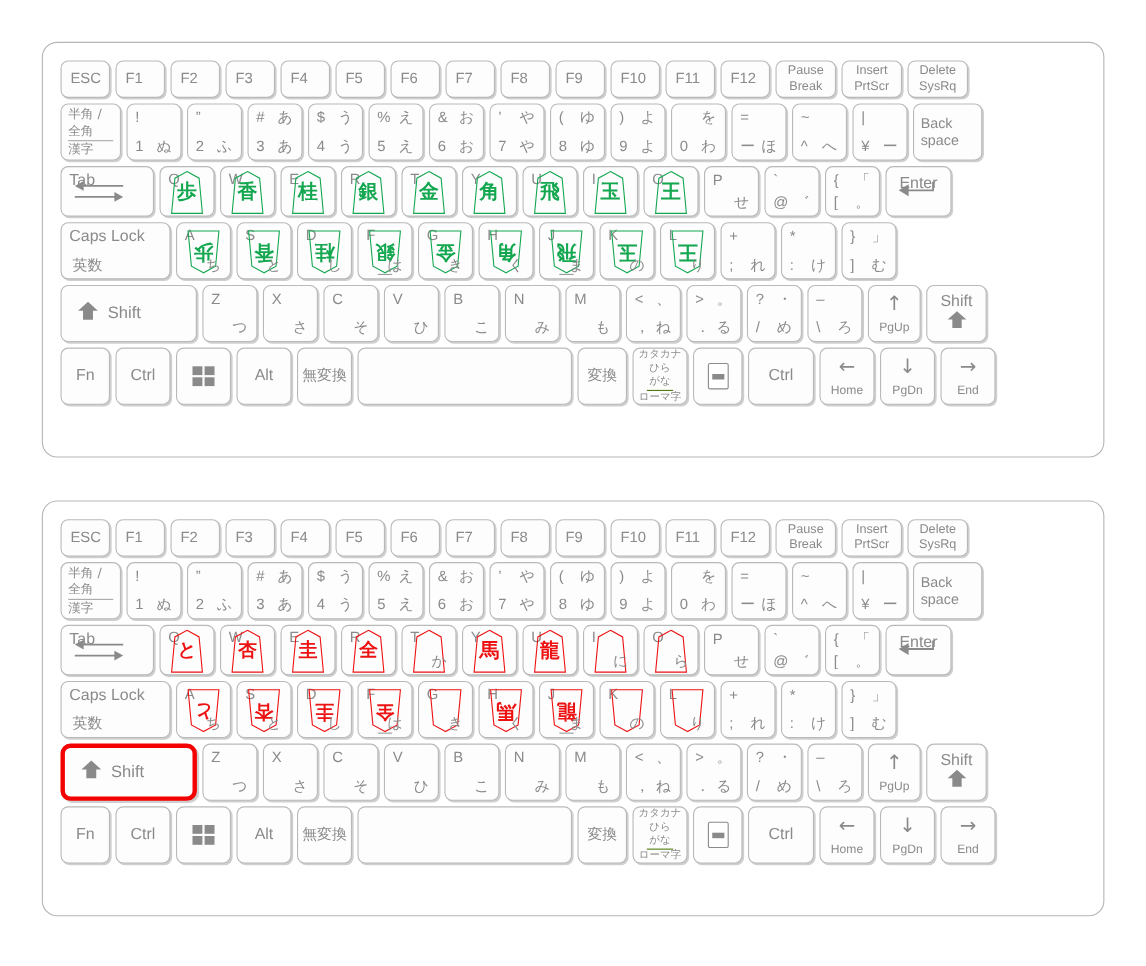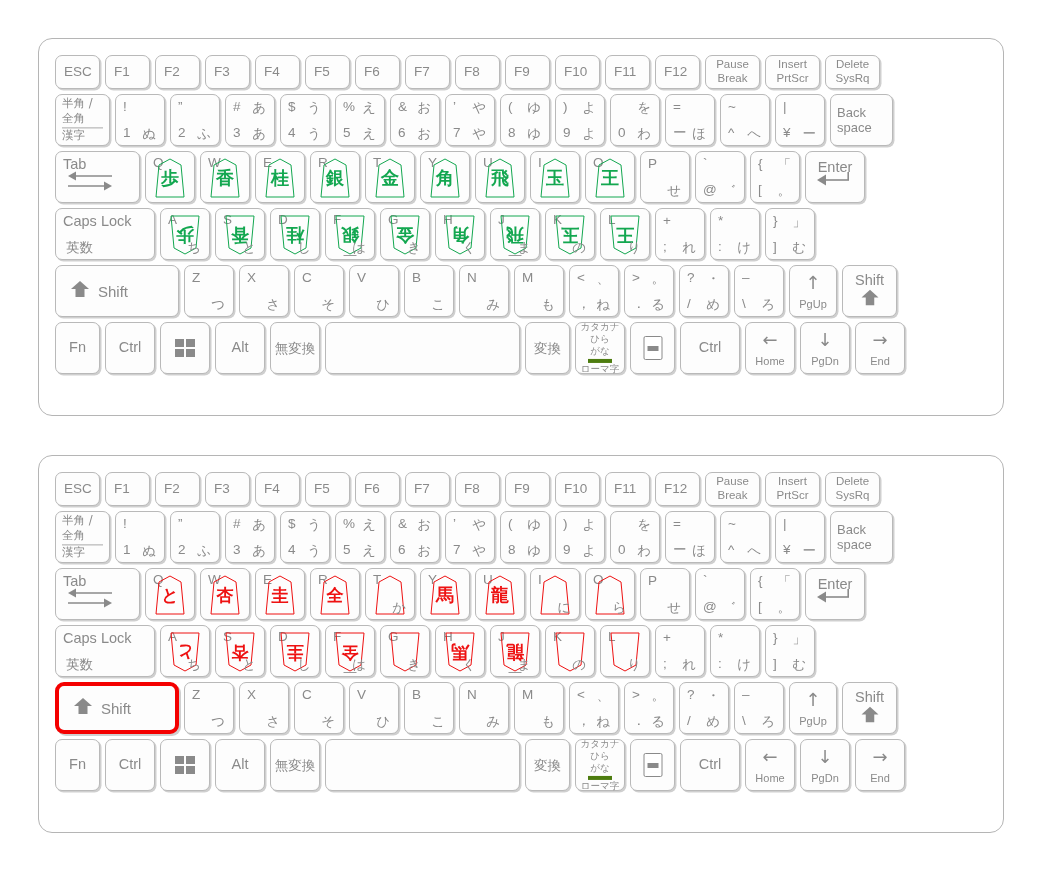--- a/index.html
+++ b/index.html
@@ -40,21 +40,21 @@
   }
   .key.hl{
     border:4px solid #f40000;
     border-radius:9px;
     box-shadow:2px 2px 0 0 #cfcfcf;
   }
 
   
   .r-fn .key{height:34px;}
   .r-num .key{height:52px;}
-  .r-qwe .key{height:52px;}
+  .r-qwe .key{height:46px;}
   .r-asd .key{height:52px;}
   .r-zxc .key{height:52px;}
   .r-spc .key{height:52px;}
 
   
   .lbl{position:absolute;white-space:pre;line-height:1.06;}
   .c-mid{left:0;right:0;top:50%;transform:translateY(-50%);text-align:center;}
   .tl{left:7px;top:5px;}
   .tr{right:8px;top:5px;}
   .bl{left:7px;bottom:5px;}
@@ -83,21 +83,21 @@
   }
   .hankaku .u{border-bottom:1px solid #a8a8a8;display:block;}
 
   
   .kata{
     position:absolute;left:0;right:0;top:50%;
     transform:translateY(-50%);
     font-size:9.5px;line-height:1.32;text-align:center;
     font-family:"DejaVu Sans",sans-serif;
   }
-  .kata .u{border-bottom:4px solid #4d7c0f;display:block;margin:0 12px;font-family:Liberation Mono, monospace;}
+  .kata .u{border-bottom:1px solid #4d7c0f;display:block;margin:0 12px;}
 
   
   .koma{
     position:absolute;
     left:50%;top:52%;
     transform:translate(-50%,-50%);
     width:34px;height:40px;
   }
   .koma .poly{
     position:absolute;inset:0;

